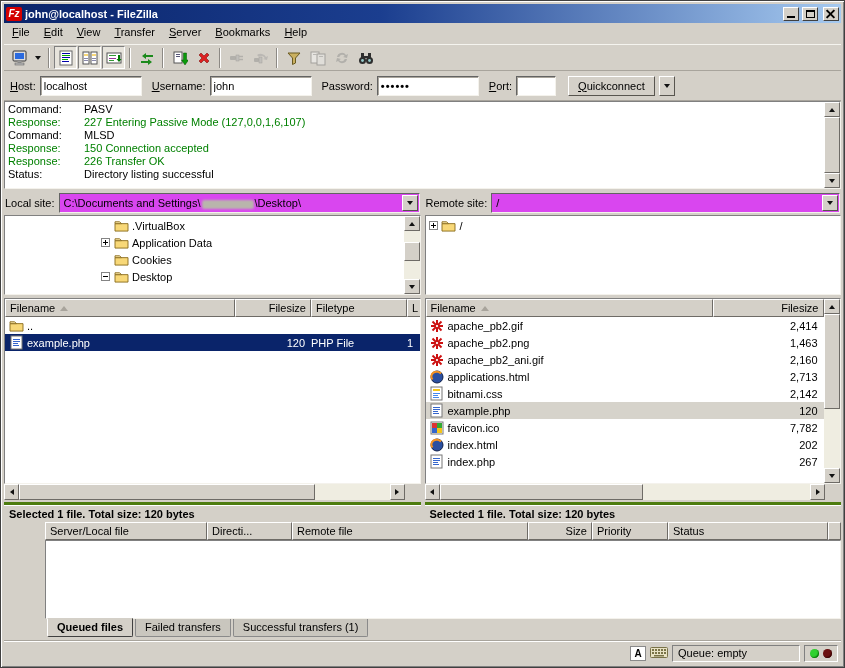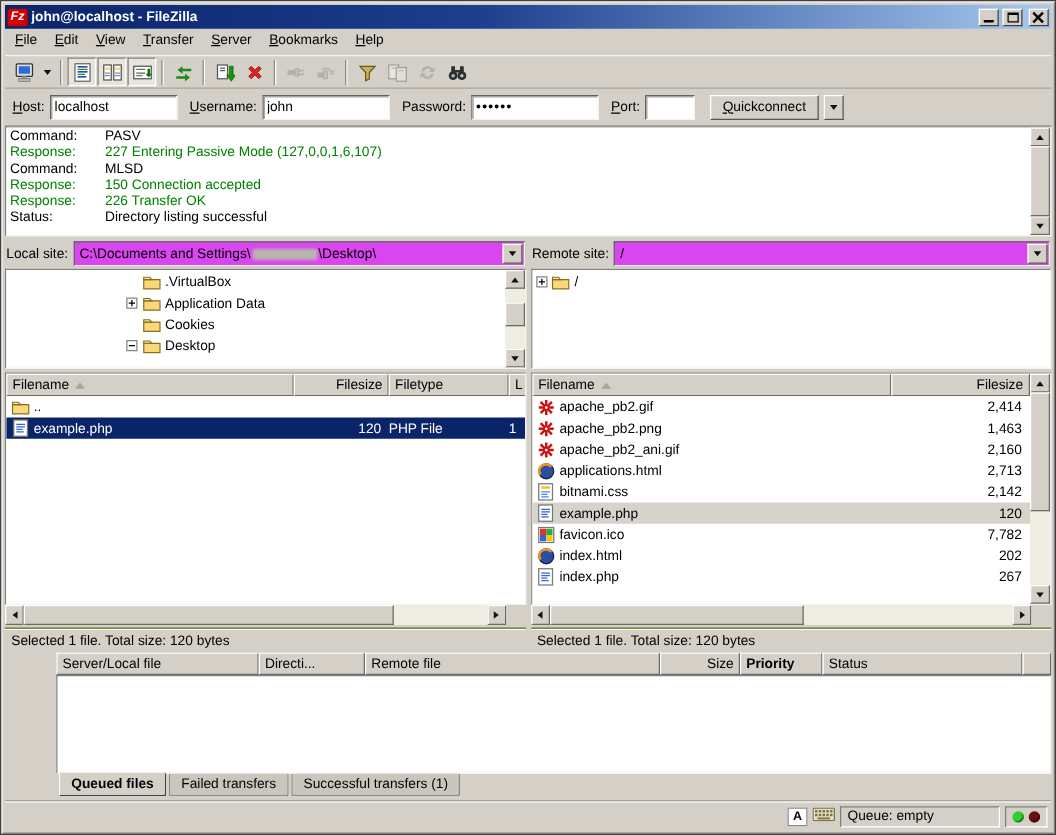--- a/index.html
+++ b/index.html
@@ -106,21 +106,21 @@
   .sort-arrow { margin-left:5px; width:0; height:0; border-left:4px solid transparent; border-right:4px solid transparent; border-bottom:5px solid #a8a49c; }
   .rows { flex:1; background:#fff; overflow:hidden; }
   .file-row { height:17px; display:flex; overflow:hidden; }
   .file-row.sel-active { background:#0a246a; color:#fff; }
   .file-row.sel-inactive { background:#d6d3cb; }
   .cell { flex:0 0 auto; display:flex; align-items:center; overflow:hidden; white-space:nowrap; }
   .cell.namecell { gap:3px; padding-left:3px; }
   .cell.right { justify-content:flex-end; padding-right:6px; }
   .ficon { width:16px; height:16px; flex:0 0 16px; display:inline-flex; align-items:center; justify-content:center; }
   .pane-status { height:20px; flex:0 0 20px; display:flex; align-items:center; padding:0 5px;
-    border-top:1px solid #4d7c0f; box-shadow:0 1px 0 #fff inset; margin-top:2px; white-space:nowrap; overflow:hidden; }
+    border-top:3px solid #4d7c0f; box-shadow:0 1px 0 #fff inset; margin-top:2px; white-space:nowrap; overflow:hidden;font-weight:bold; }
   
   .queue { flex:1; display:flex; flex-direction:column; margin-top:2px; min-height:0;padding-left:41px; }
   .queue-body { flex:1; margin:0; }
   .queue-tabs { height:21px; flex:0 0 21px; display:flex; align-items:flex-start; padding-left:2px; gap:2px; }
   .qtab { padding:2px 9px 3px; background:#c9c6be; border:1px solid #8a8a8a; border-top:none; border-radius:0 0 2px 2px; }
   .qtab.active { background:#d4d0c8; font-weight:bold; border-color:#fff #404040 #404040 #fff; border-top:1px solid #d4d0c8; margin-top:-1px; }
   
   .statusbar { height:24px; flex:0 0 24px; display:flex; align-items:center; gap:4px; padding:2px 3px 1px;
     border-top:1px solid #a8a49c; box-shadow:0 1px 0 #fff inset; }
   .sb-spring { flex:1; }
@@ -738,21 +738,21 @@
         </div>
         <div class="col-h" style="width: 85px;">
           <span>Directi...</span>
         </div>
         <div class="col-h" style="width: 236px;">
           <span>Remote file</span>
         </div>
         <div class="col-h right" style="width: 64px;">
           <span>Size</span>
         </div>
-        <div class="col-h" style="width: 66px; font-weight: bold;">
+        <div class="col-h" style="width: 76px;">
           <span>Priority</span>
         </div>
         <div class="col-h" style="width: 160px;">
           <span>Status</span>
         </div>
         <div class="col-h" style="flex: 1 0 0px;"></div>
       </div>
     <div class="queue-body sunken-box"></div>
     <div class="queue-tabs" id="queue-tabs">
         <div class="qtab active">Queued files</div>

